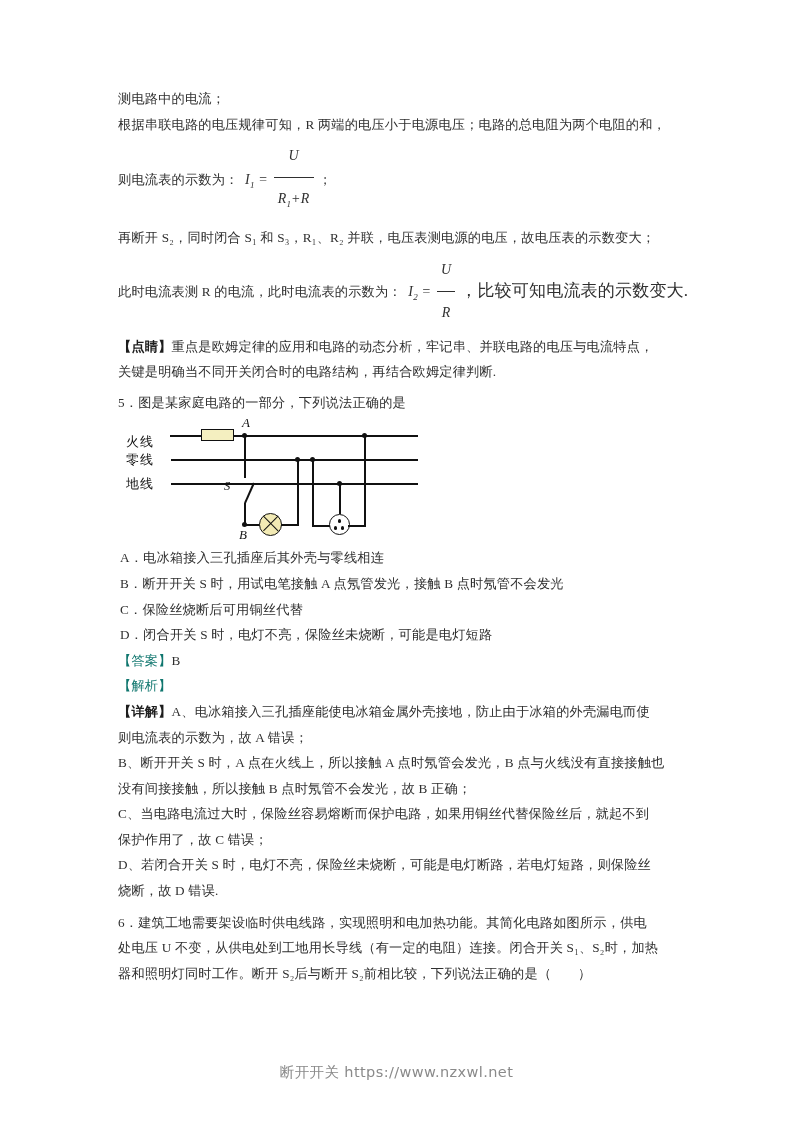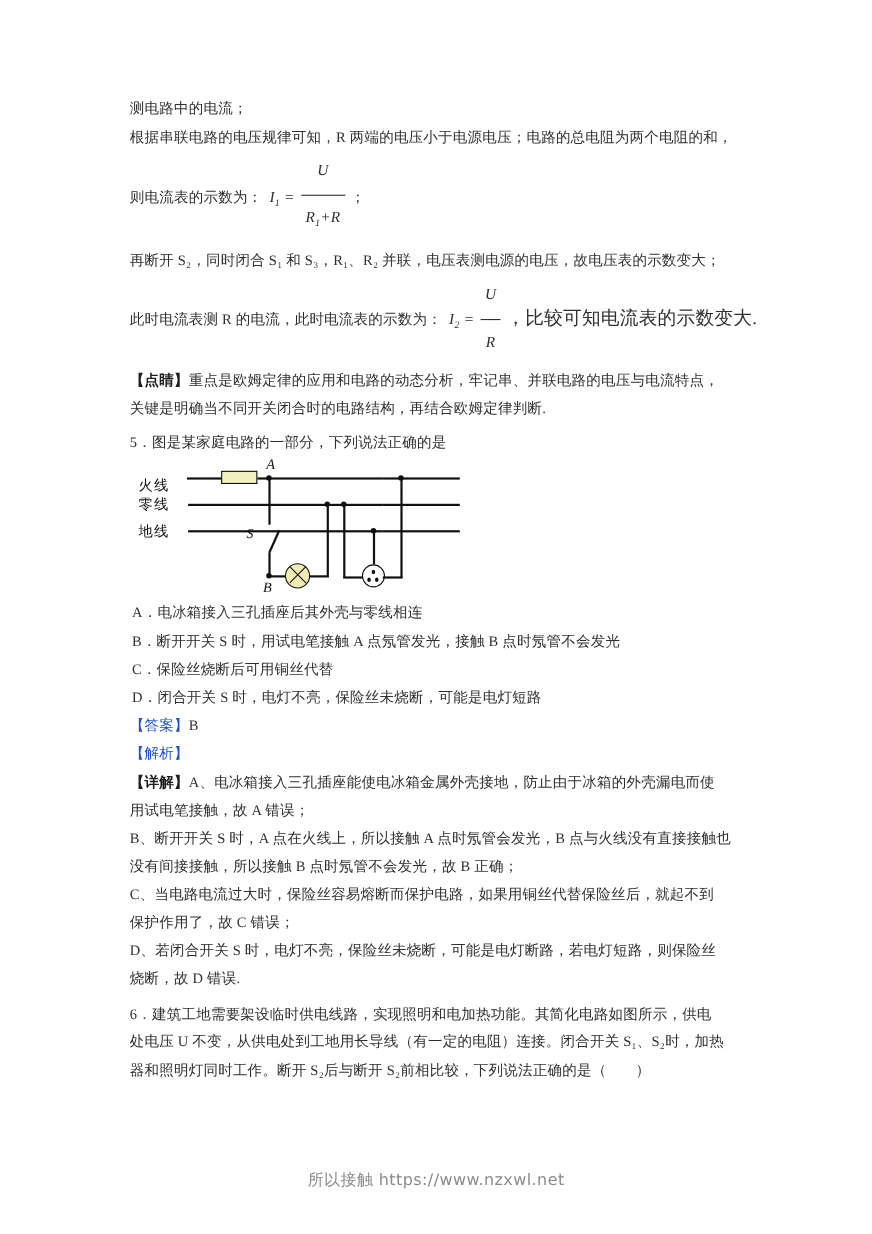--- a/index.html
+++ b/index.html
@@ -24,21 +24,21 @@
     padding: 86px 92px 0 118px;
   }
   .line {
     font-size: 13.2px;
     line-height: 25.6px;
     letter-spacing: 0.2px;
     white-space: nowrap;
     color: #2f2f2f;
   }
   .line.tall { line-height: 40px; }
-  .blue { color: #1d4ed8; }
+  .blue { color: #0f766e; }
   .bold { font-weight: bold; color: #1d1d1d; }
   .mathblk {
     display: inline-block;
     vertical-align: middle;
     font-family: "Liberation Serif", "DejaVu Serif", serif;
     font-style: italic;
     font-size: 14px;
     margin: 0 3px;
   }
   .frac {
@@ -259,31 +259,31 @@
 
     <div class="line opt">A．电冰箱接入三孔插座后其外壳与零线相连</div>
     <div class="line opt">B．断开开关 S 时，用试电笔接触 A 点氖管发光，接触 B 点时氖管不会发光</div>
     <div class="line opt">C．保险丝烧断后可用铜丝代替</div>
     <div class="line opt">D．闭合开关 S 时，电灯不亮，保险丝未烧断，可能是电灯短路</div>
 
     <div class="line"><span class="blue">【答案】</span><span>B</span></div>
     <div class="line blue">【解析】</div>
 
     <div class="line"><span class="bold">【详解】</span><span>A、电冰箱接入三孔插座能使电冰箱金属外壳接地，防止由于冰箱的外壳漏电而使</span></div>
-    <div class="line">用试电笔接触，故 A 错误；</div>
+    <div class="line">则电流表的示数为，故 A 错误；</div>
     <div class="line">B、断开开关 S 时，A 点在火线上，所以接触 A 点时氖管会发光，B 点与火线没有直接接触也</div>
     <div class="line">没有间接接触，所以接触 B 点时氖管不会发光，故 B 正确；</div>
     <div class="line">C、当电路电流过大时，保险丝容易熔断而保护电路，如果用铜丝代替保险丝后，就起不到</div>
     <div class="line">保护作用了，故 C 错误；</div>
     <div class="line">D、若闭合开关 S 时，电灯不亮，保险丝未烧断，可能是电灯断路，若电灯短路，则保险丝</div>
     <div class="line">烧断，故 D 错误.</div>
   </div>
 
   <div class="spacer6"></div>
   <div>
     <div class="line">6．建筑工地需要架设临时供电线路，实现照明和电加热功能。其简化电路如图所示，供电</div>
     <div class="line">处电压 U 不变，从供电处到工地用长导线（有一定的电阻）连接。闭合开关 S₁、S₂时，加热</div>
     <div class="line">器和照明灯同时工作。断开 S₂后与断开 S₂前相比较，下列说法正确的是（　　）</div>
   </div>
 
 </div>
 
-<div class="footer">所以接触 https://www.nzxwl.net</div>
+<div class="footer">断开开关 https://www.nzxwl.net</div>
 
 </body></html>

